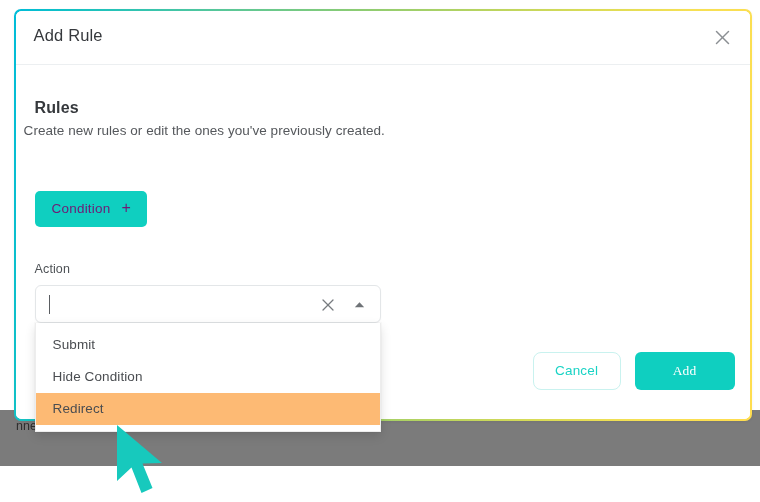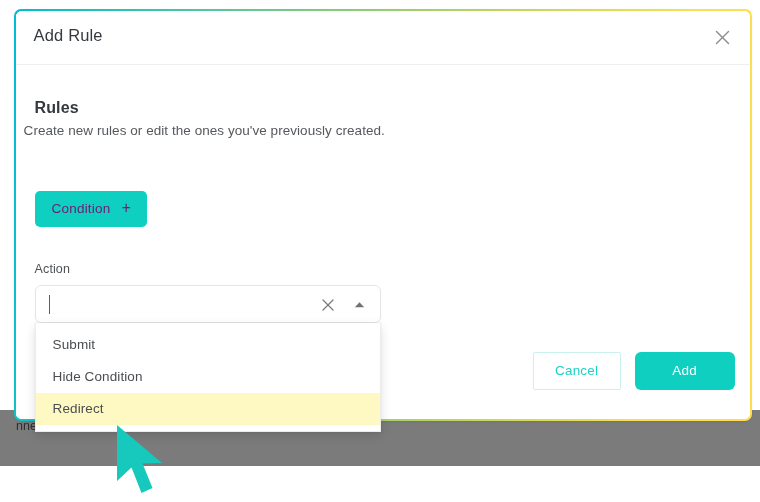--- a/index.html
+++ b/index.html
@@ -241,50 +241,50 @@
     height: 32px;
     line-height: 32px;
     padding: 0 0 0 17px;
     font-size: 13.5px;
     color: #4a4d51;
     letter-spacing: .1px;
     cursor: pointer;
     white-space: nowrap;
   }
   .dropdown-option.is-highlighted {
-    background: #fef9c3;
+    background: #fdba74;
   }
 
   
   #cancel-button {
     position: absolute;
     left: 517px;
     top: 287px;
     width: 88px;
     height: 38px;
     background: #ffffff;
     border: 1px solid #c9f2ef;
-    border-radius: 2px;
+    border-radius: 8px;
     color: #19d3c5;
     font-family: inherit;
     font-size: 13.5px;
     letter-spacing: .2px;
     cursor: pointer;
   }
   #add-button {
     position: absolute;
     left: 619px;
     top: 287px;
     width: 100px;
     height: 38px;
     background: #0fcfc0;
     border: none;
     border-radius: 6px;
     color: #ffffff;
-    font-family: Liberation Sans, sans-serif;
+    font-family: Liberation Serif, serif;
     font-size: 13.5px;
     letter-spacing: .2px;
     cursor: pointer;
   }
 
   
   #mouse-cursor {
     position: absolute;
     left: 114px;
     top: 424px;

